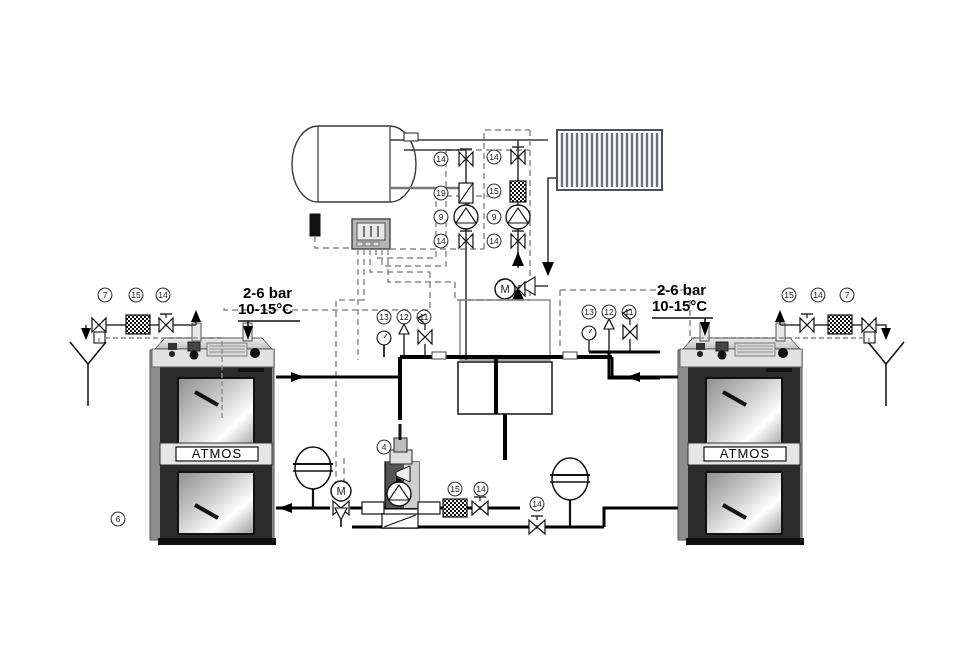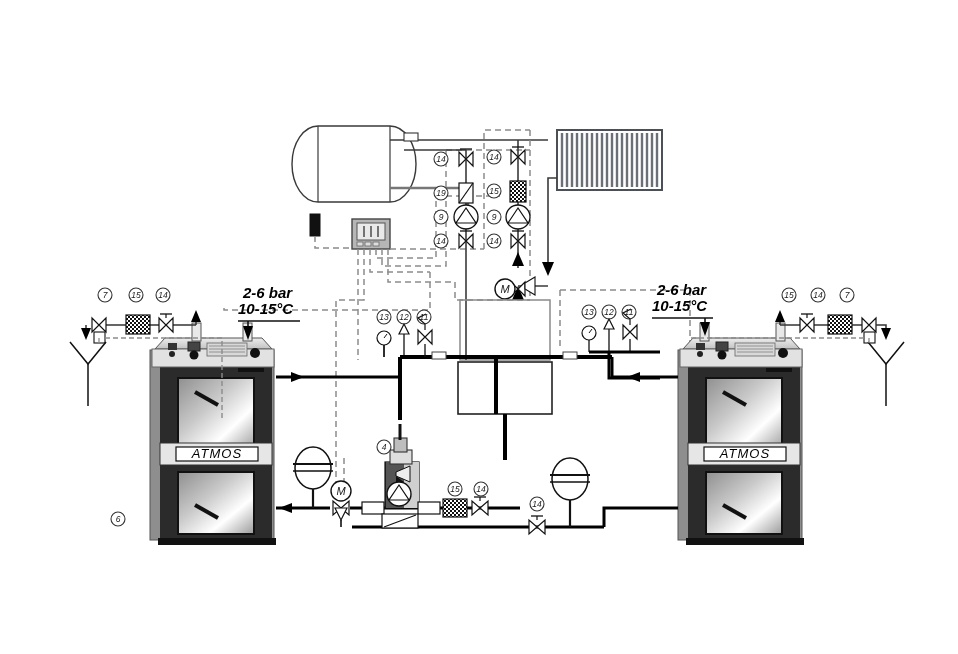--- a/index.html
+++ b/index.html
@@ -1,18 +1,18 @@
 <!DOCTYPE html>
 <html><head>
 <meta charset="utf-8">
 <style>
   html,body{margin:0;padding:0;background:#ffffff;}
   body{width:958px;height:654px;overflow:hidden;
        font-family:"Liberation Sans", sans-serif;}
-  #stage{position:relative;width:958px;height:469px;background:#fff;font-style:italic;}
+  #stage{position:relative;width:958px;height:469px;background:#fff;}
   svg{display:block;}
   .lbl-b{font-family:"Liberation Sans", sans-serif;font-size:15px;fill:#000;font-weight:bold;}
   .tagtxt{font-family:"Liberation Sans", sans-serif;font-size:8.5px;fill:#1a1a1a;text-anchor:middle;}
   .atmostxt{font-family:"Liberation Sans", sans-serif;font-size:13px;fill:#000;text-anchor:middle;letter-spacing:1px;}
 </style>
 </head>
 <body>
 
 <div id="stage">
 <svg width="958" height="654" viewBox="0 0 958 654" xmlns="http://www.w3.org/2000/svg">

